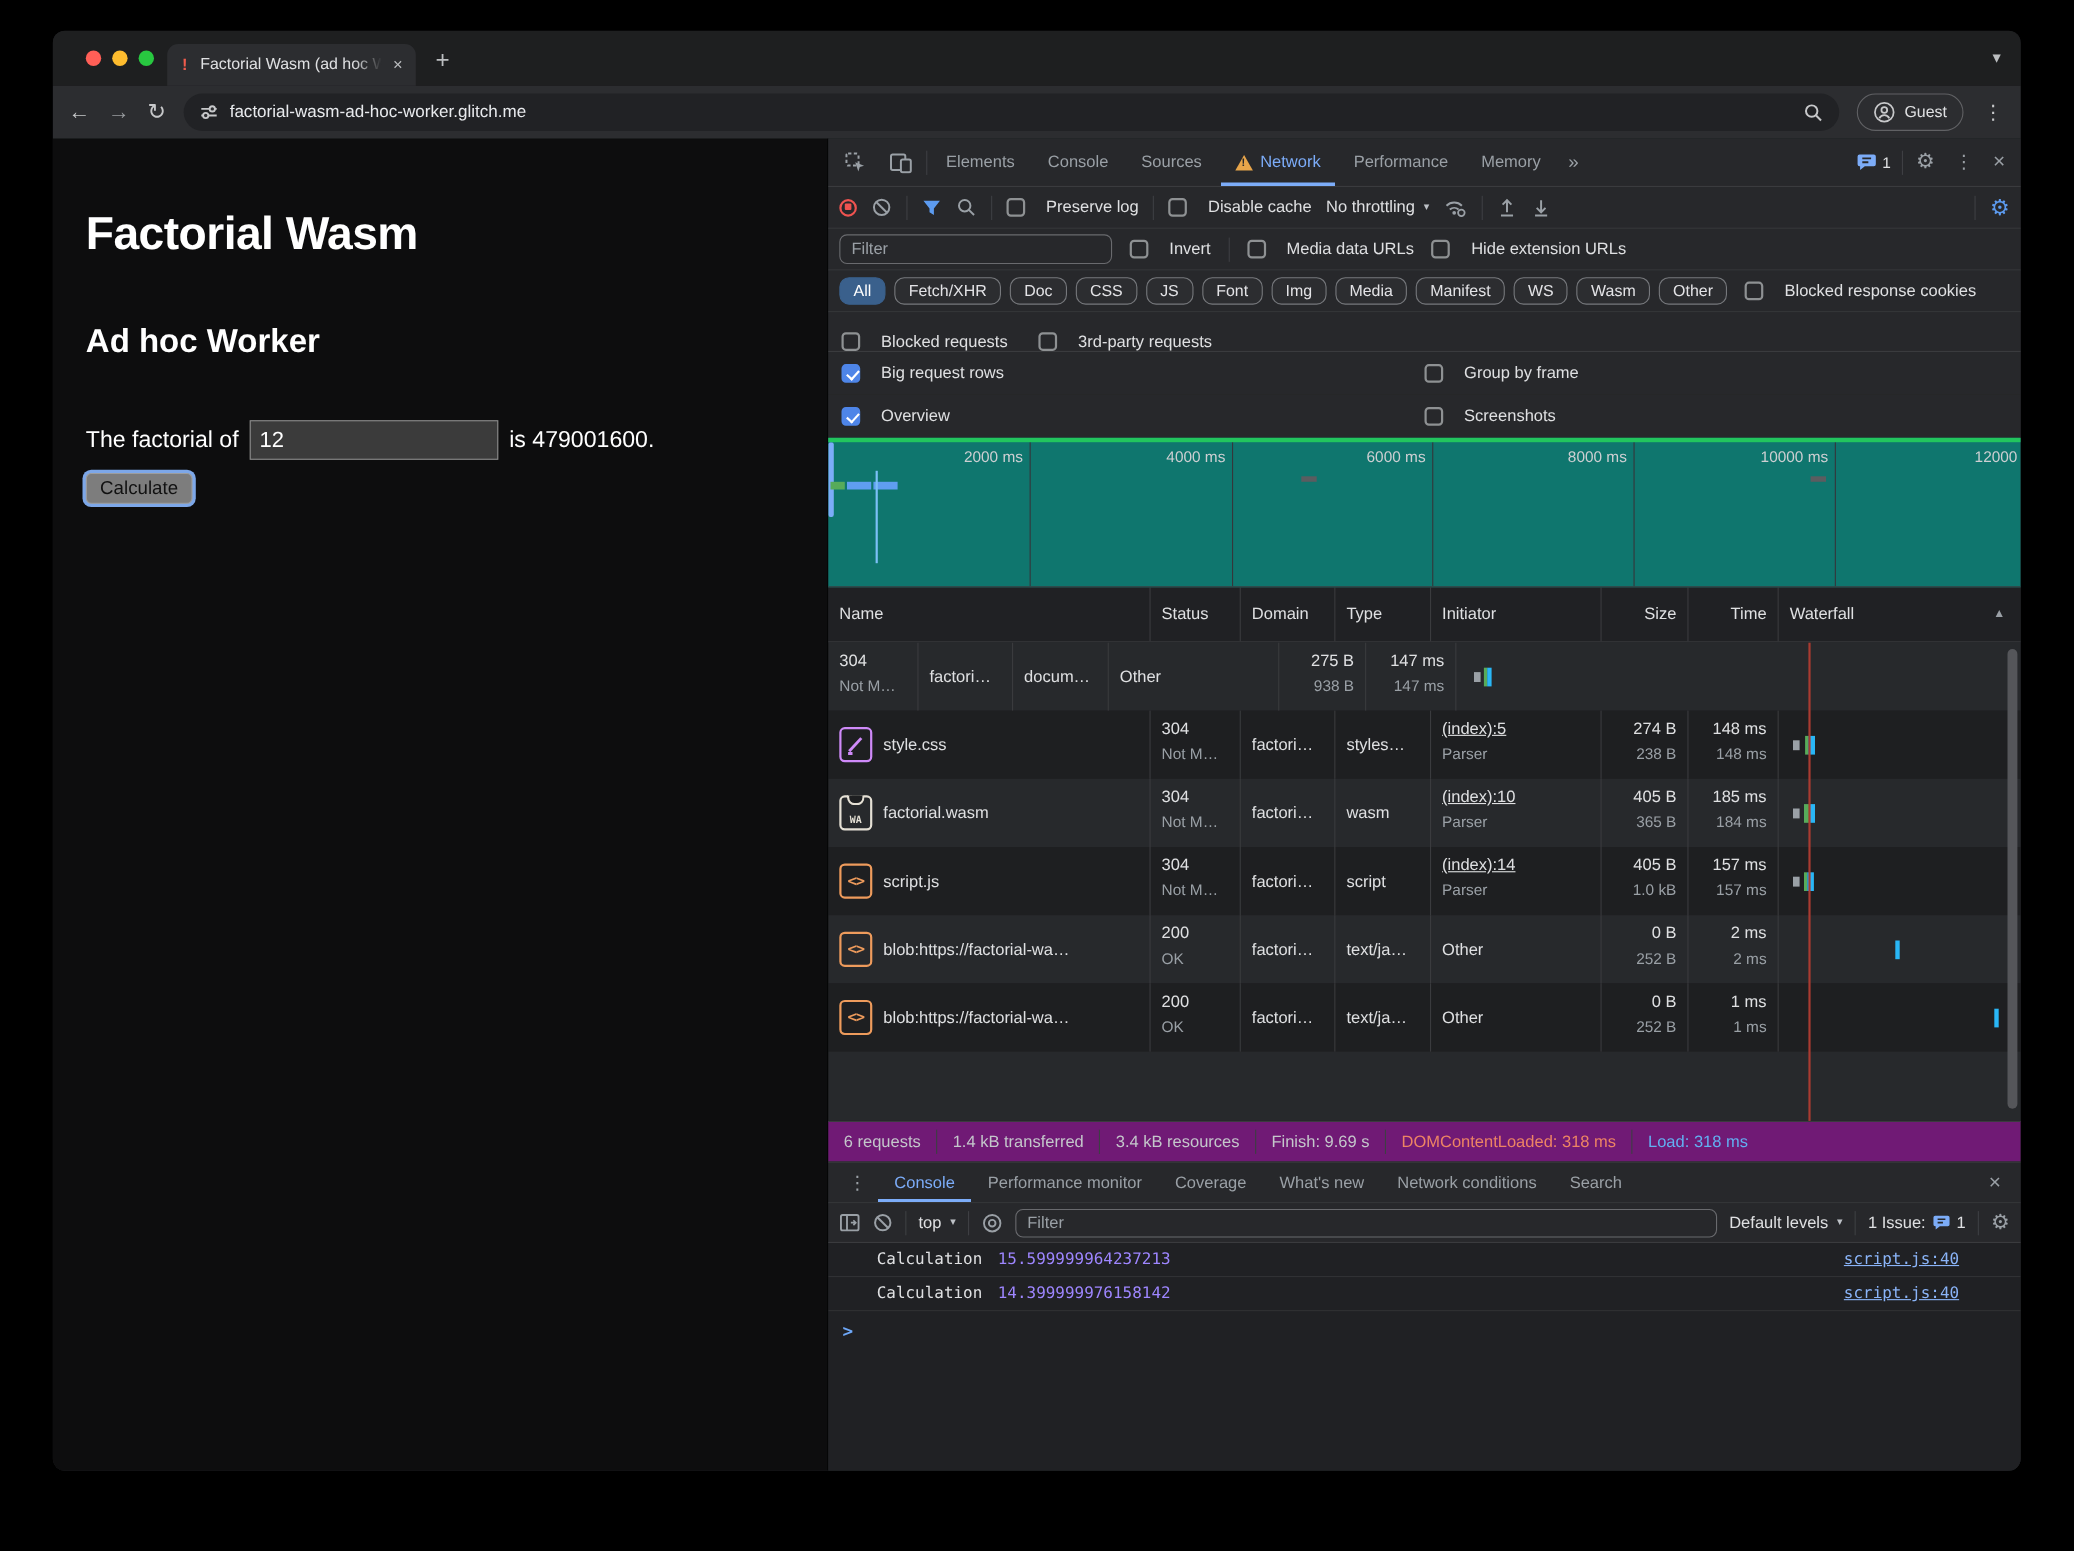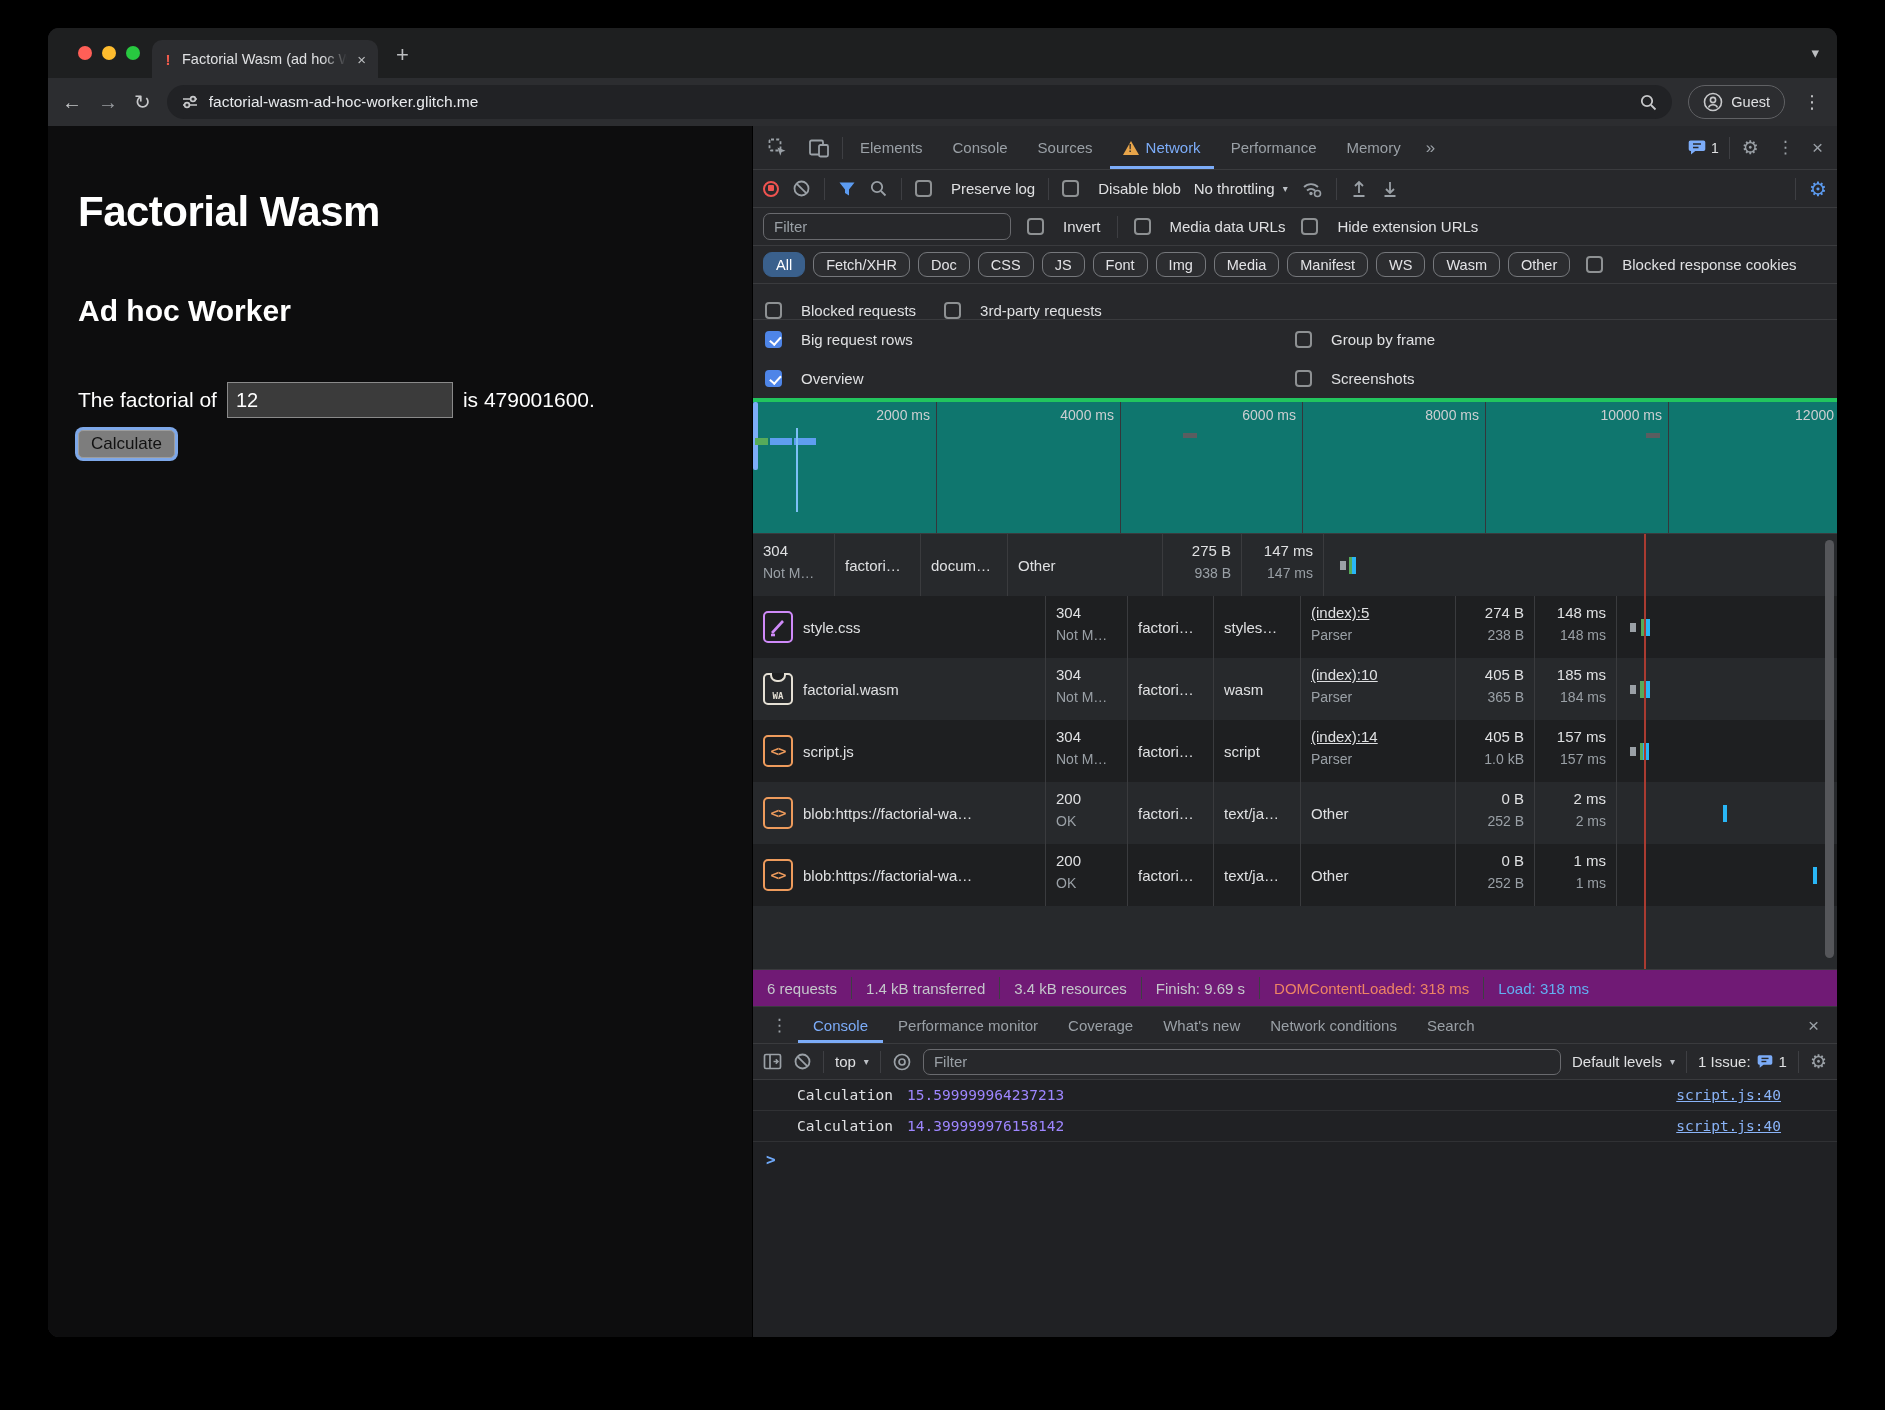--- a/index.html
+++ b/index.html
@@ -297,21 +297,21 @@
             </svg>
         </span>
         <span class="vsep"></span>
         <label class="cb-lab">
           <span class="cb"></span>
           <span>Preserve log</span>
         </label>
         <span class="vsep"></span>
         <label class="cb-lab">
           <span class="cb"></span>
-          <span>Disable blob</span>
+          <span>Disable cache</span>
         </label>
         <span class="sel">
           <span>No throttling</span>
           <span class="caret glyph">▾</span>
         </span>
         <span class="ic">
           <svg width="22" height="18" viewBox="0 0 22 18">
               <path d="M3 7 a10 10 0 0 1 14 0" fill="none" stroke="#9aa0a6" stroke-width="1.8"></path>
               <path d="M6 10.5 a6 6 0 0 1 8 0" fill="none" stroke="#9aa0a6" stroke-width="1.8"></path>
               <circle cx="10" cy="13.5" r="1.7" fill="#9aa0a6"></circle>
@@ -426,20 +426,34 @@
         <span class="ov-label" style="left:929px;text-align:right;width:152px">12000</span>
         <span class="ov-handle"></span>
         <span class="ov-seg" style="left:2px;width:13px;background:#57ab5a"></span>
         <span class="ov-seg" style="left:17px;width:22px;background:#5f9ef0"></span>
         <span class="ov-seg" style="left:41px;width:22px;background:#5f9ef0"></span>
         <span class="ov-loadline"></span>
         <span class="ov-dash" style="left:430px"></span>
         <span class="ov-dash" style="left:893px"></span>
       </div>
 
+      <div class="thead">
+        <span class="th c1">Name</span>
+        <span class="th c2">Status</span>
+        <span class="th c3">Domain</span>
+        <span class="th c4">Type</span>
+        <span class="th c5">Initiator</span>
+        <span class="th c6 right">Size</span>
+        <span class="th c7 right">Time</span>
+        <span class="th cw">
+          <span>Waterfall</span>
+          <span class="spacer"></span>
+          <span class="glyph" style="color:#9aa0a6;font-size:11px;padding-right:14px">▲</span>
+        </span>
+      </div>
 
       <div class="tbody">
         <span class="redline"></span>
         <span class="vscroll"></span>
 
         <div class="req-row odd">
           <span class="td c2">
               <div class="l1">304</div>
               <div class="l2">Not M…</div>
             </span>

